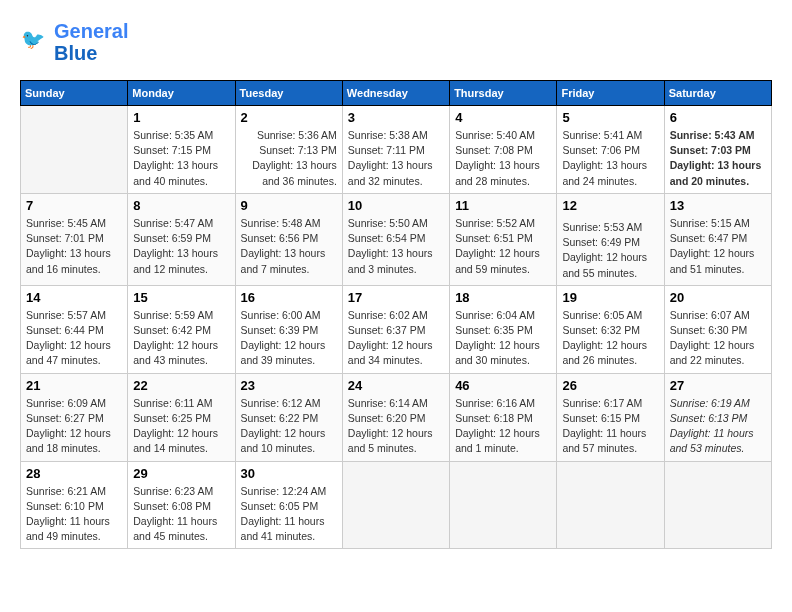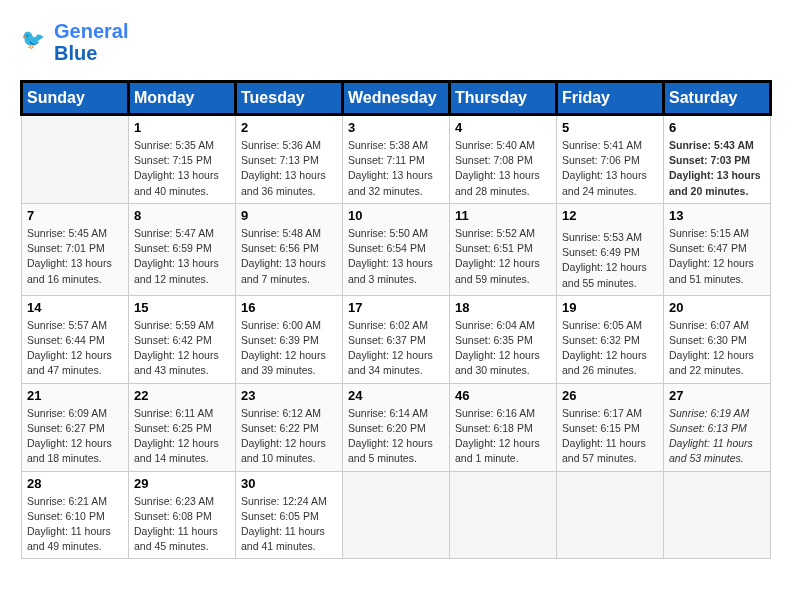--- a/index.html
+++ b/index.html
@@ -40,23 +40,23 @@
     table {
       width: 100%;
       border-collapse: collapse;
       font-size: 11px;
     }
     thead tr th {
       background-color: #1565c0;
       color: #fff;
       padding: 6px 4px;
       text-align: left;
-      font-size: 16px;
+      font-size: 11px;
       font-weight: bold;
-      border: 3px solid #000000;
+      border: 1px solid #000000;
     }
     tbody tr td {
       border: 1px solid #ccc;
       padding: 4px 5px;
       vertical-align: top;
       height: 80px;
       width: calc(100% / 7);
     }
     .day-number {
       font-weight: bold;
@@ -117,21 +117,21 @@
         <td class="empty-cell"></td>
         <td>
           <span class="day-number">1</span>
           <div class="day-info" style="white-space: pre-line;">Sunrise: 5:35 AM
 Sunset: 7:15 PM
 Daylight: 13 hours
 and 40 minutes.</div>
         </td>
         <td>
           <span class="day-number">2</span>
-          <div class="day-info" style="white-space: pre-line;">Sunrise: 5:36 AM
+          <div class="day-info" style="white-space: pre-line; text-align: right;">Sunrise: 5:36 AM
 Sunset: 7:13 PM
 Daylight: 13 hours
 and 36 minutes.</div>
         </td>
         <td>
           <span class="day-number">3</span>
           <div class="day-info" style="white-space: pre-line;">Sunrise: 5:38 AM
 Sunset: 7:11 PM
 Daylight: 13 hours
 and 32 minutes.</div>

